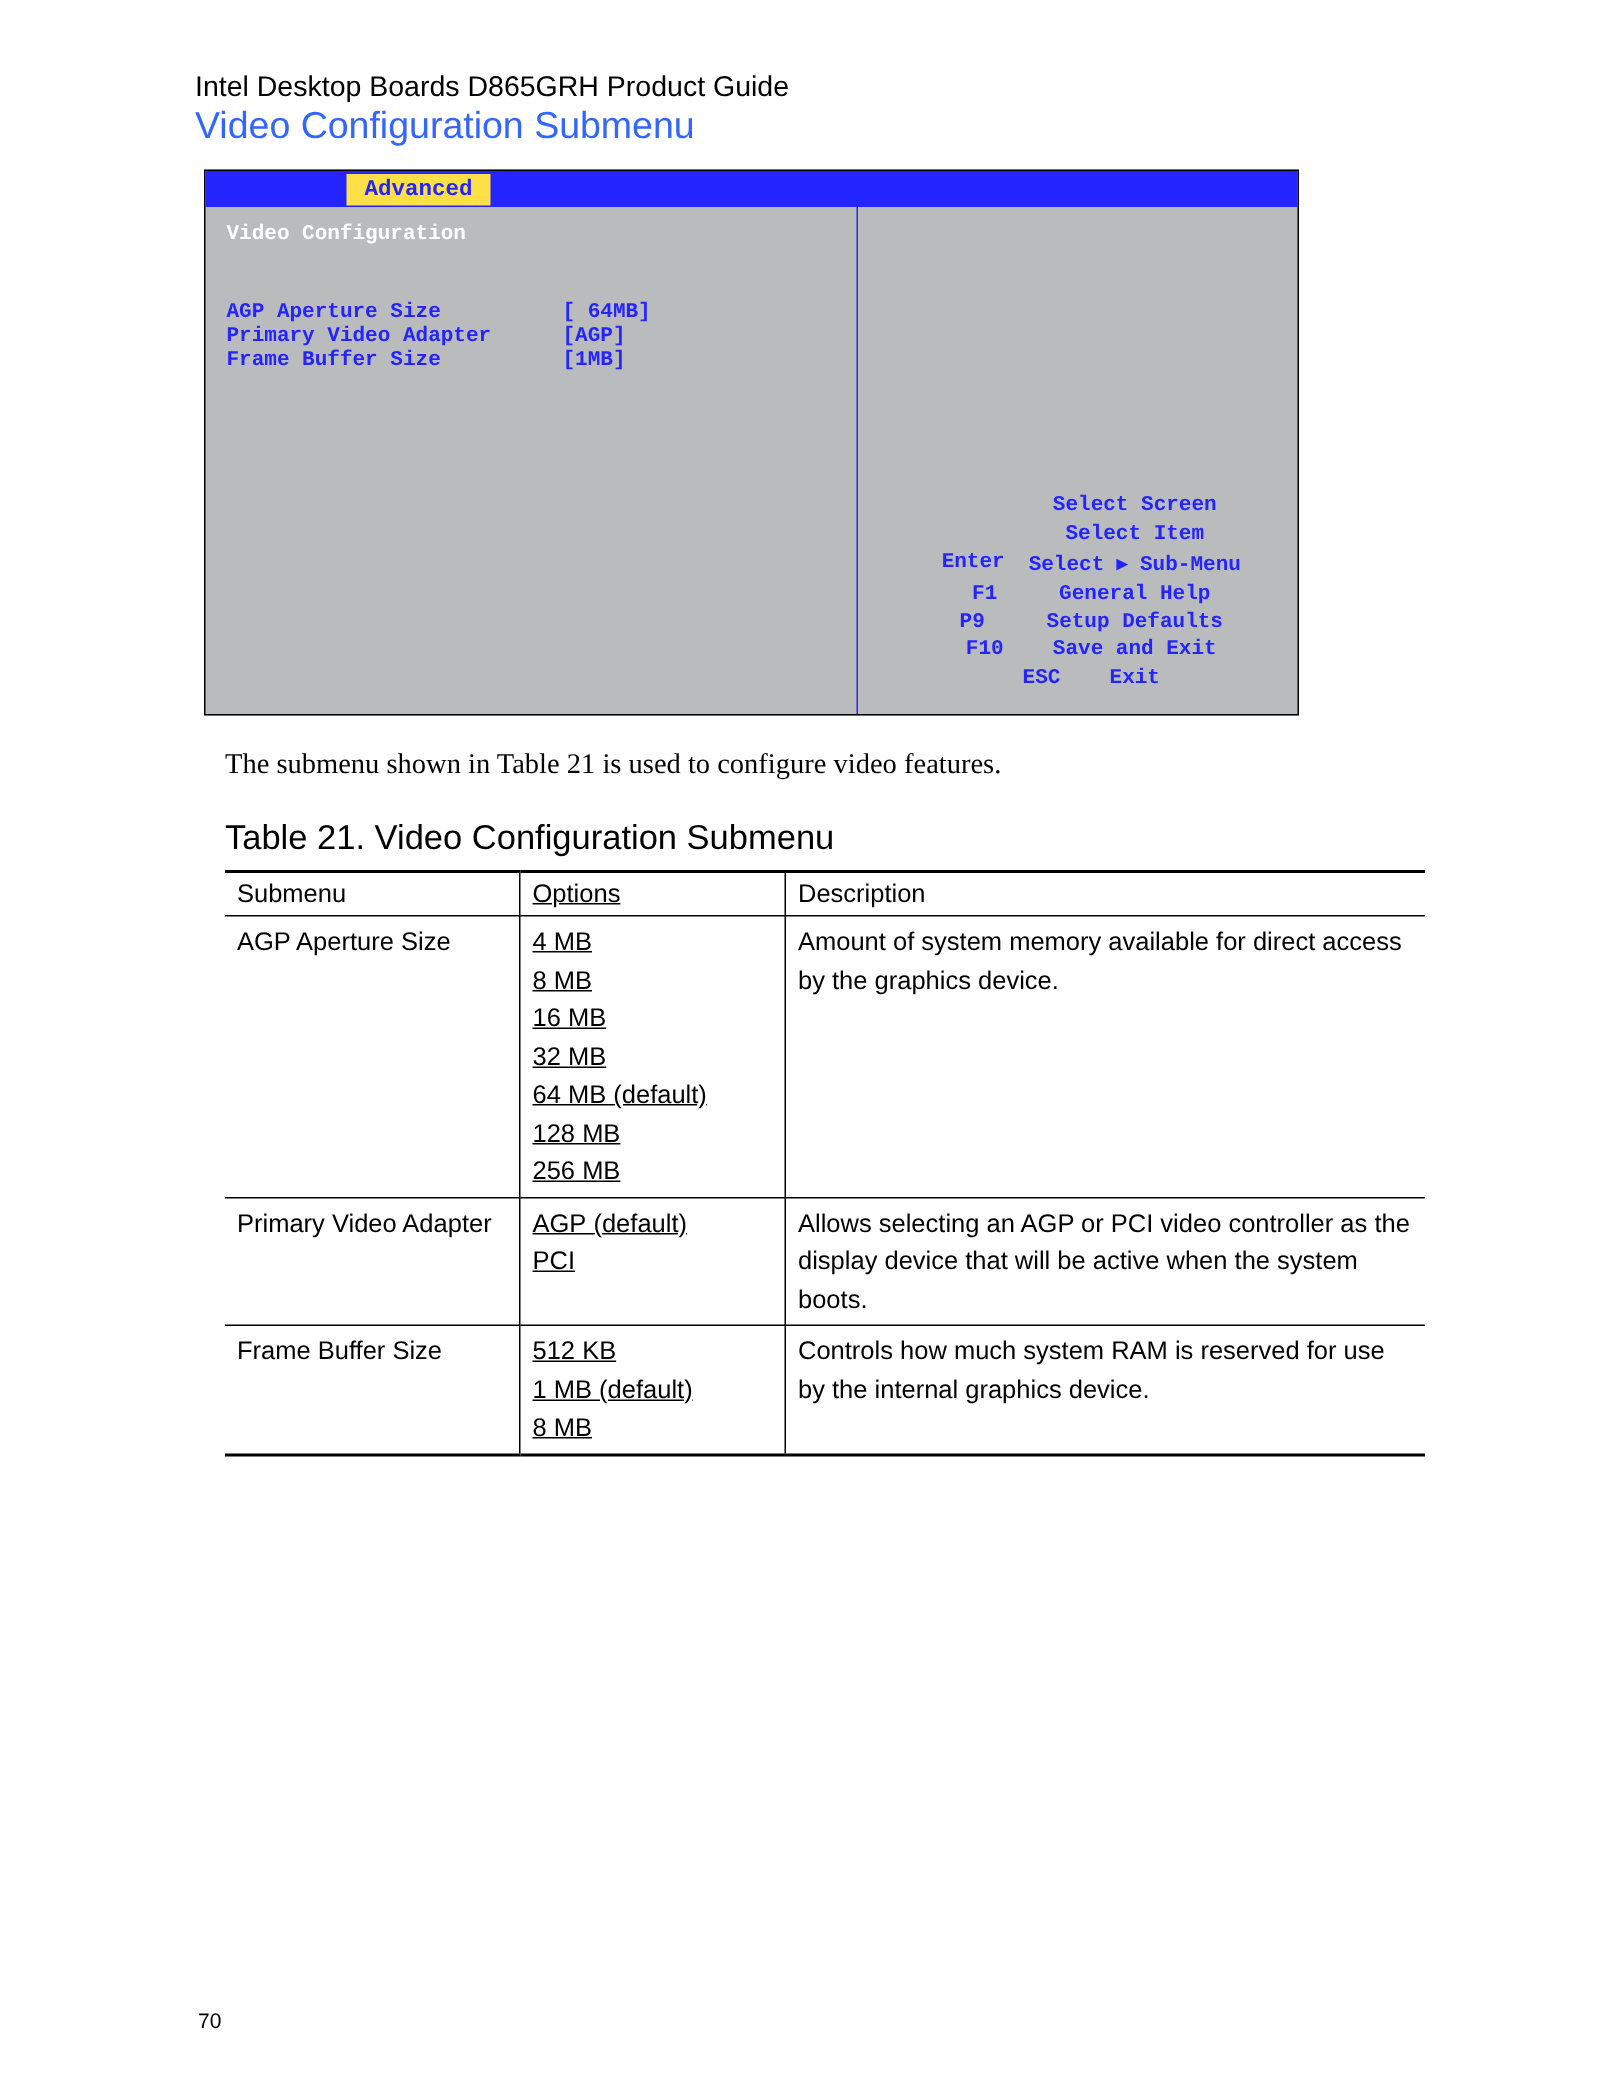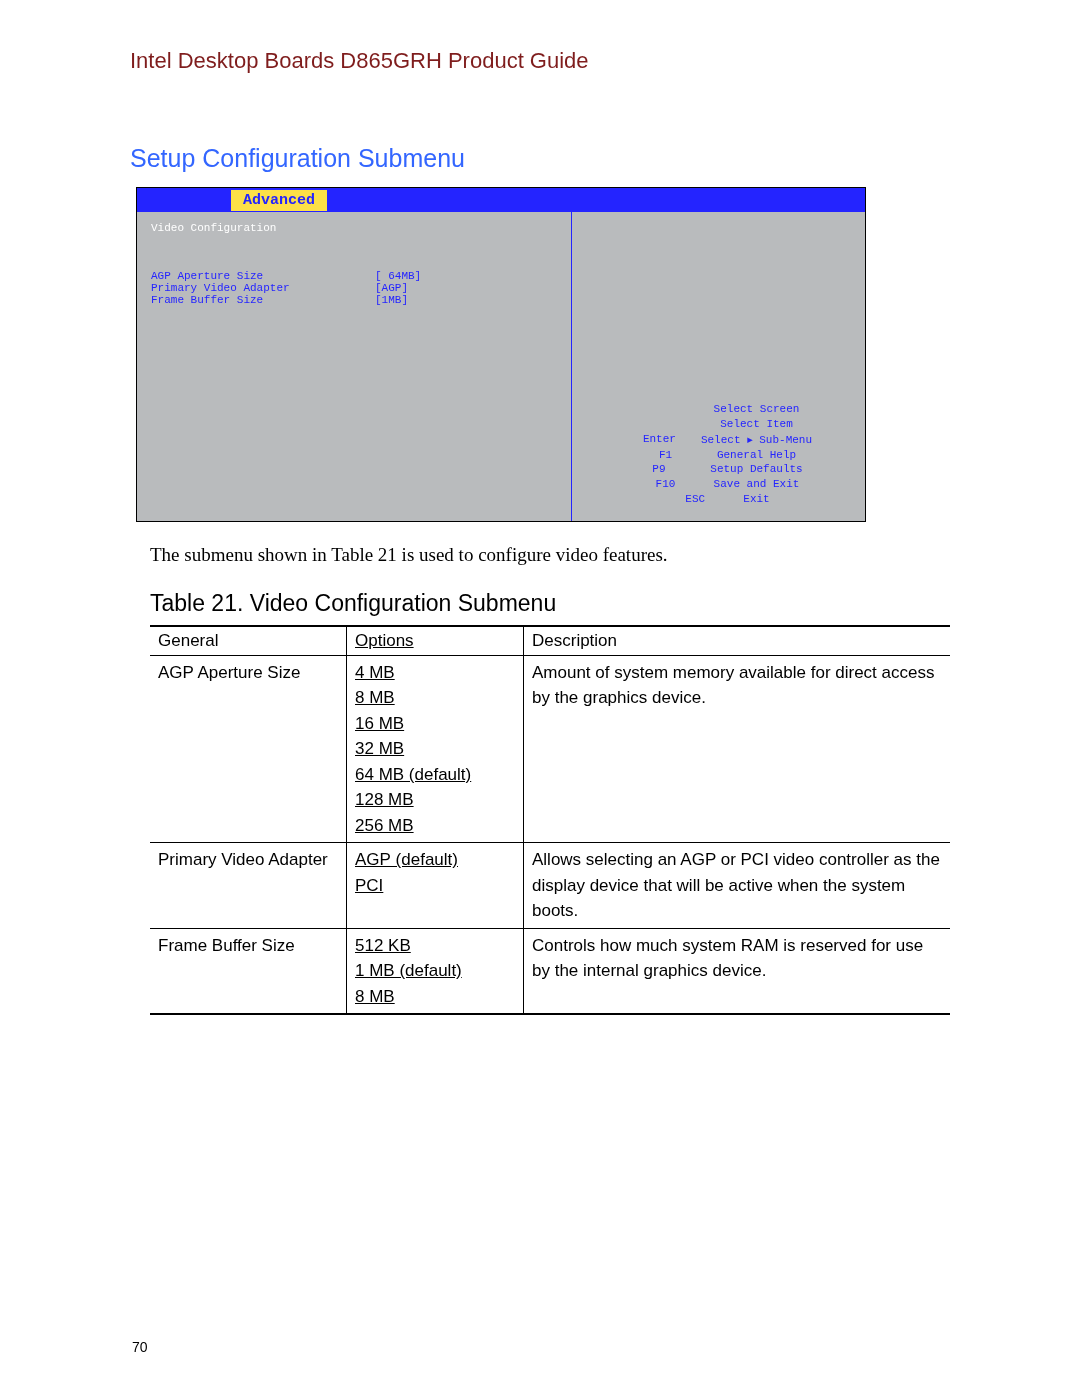--- a/index.html
+++ b/index.html
@@ -8,23 +8,22 @@
     background: #fff;
     font-family: Arial, Helvetica, sans-serif;
     width: 1080px;
     height: 1397px;
     position: relative;
   }
   .page {
     padding: 48px 130px 0 130px;
   }
   .header-text {
-    font-size: 22px;
-    color: #7f1d1d;
-    margin-bottom: 70px;
+    font-size: 19px;
+    color: #000000;
   }
   .section-heading {
     font-size: 25px;
     color: #3366ff;
     font-weight: normal;
     margin: 0 0 14px 0;
   }
   
   .bios-box {
     background: #b9bbbd;
@@ -43,22 +42,22 @@
     color: #2424ff;
     font-family: "Courier New", monospace;
     font-weight: bold;
     font-size: 15px;
     padding: 2px 12px;
     margin-left: 94px;
   }
   .bios-body {
     display: flex;
     font-family: "Courier New", monospace;
-    font-weight: normal;
-    font-size: 11px;
+    font-weight: bold;
+    font-size: 14px;
   }
   .bios-left {
     width: 434px;
     border-right: 1px solid #2424ff;
     padding: 10px 0 14px 0;
   }
   .bios-right {
     flex: 1;
     padding: 10px 0 14px 0;
     position: relative;
@@ -132,21 +131,21 @@
     font-family: Arial, sans-serif;
   }
 </style>
 </head>
 <body>
 
 <div class="page">
 
   <div class="header-text">Intel Desktop Boards D865GRH Product Guide</div>
 
-  <h2 class="section-heading">Setup Configuration Submenu</h2>
+  <h2 class="section-heading">Video Configuration Submenu</h2>
 
   <div class="bios-box">
     <div class="bios-tabrow">
       <span class="bios-tab-active">Advanced</span>
     </div>
     <div class="bios-body">
       <div class="bios-left">
         <div class="bios-left-title">Video Configuration</div>
         <div class="bios-setting">
           <span class="lbl">AGP Aperture Size</span>
@@ -197,21 +196,21 @@
     </div>
   </div>
 
   <p class="body-para">The submenu shown in Table 21 is used to configure video features.</p>
 
   <div class="table-caption">Table 21.    Video Configuration Submenu</div>
 
   <table class="feature-table">
     <thead>
       <tr>
-        <th class="col1">General</th>
+        <th class="col1">Submenu</th>
         <th class="col2">Options</th>
         <th>Description</th>
       </tr>
     </thead>
     <tbody id="feature-tbody">
     <tr>
           <td class="col1">AGP Aperture Size</td>
           <td class="col2">4&nbsp;MB<br>8&nbsp;MB<br>16&nbsp;MB<br>32&nbsp;MB<br>64&nbsp;MB&nbsp;(default)<br>128&nbsp;MB<br>256&nbsp;MB</td>
           <td>Amount of system memory available for direct access by the graphics device.</td>
         </tr>

